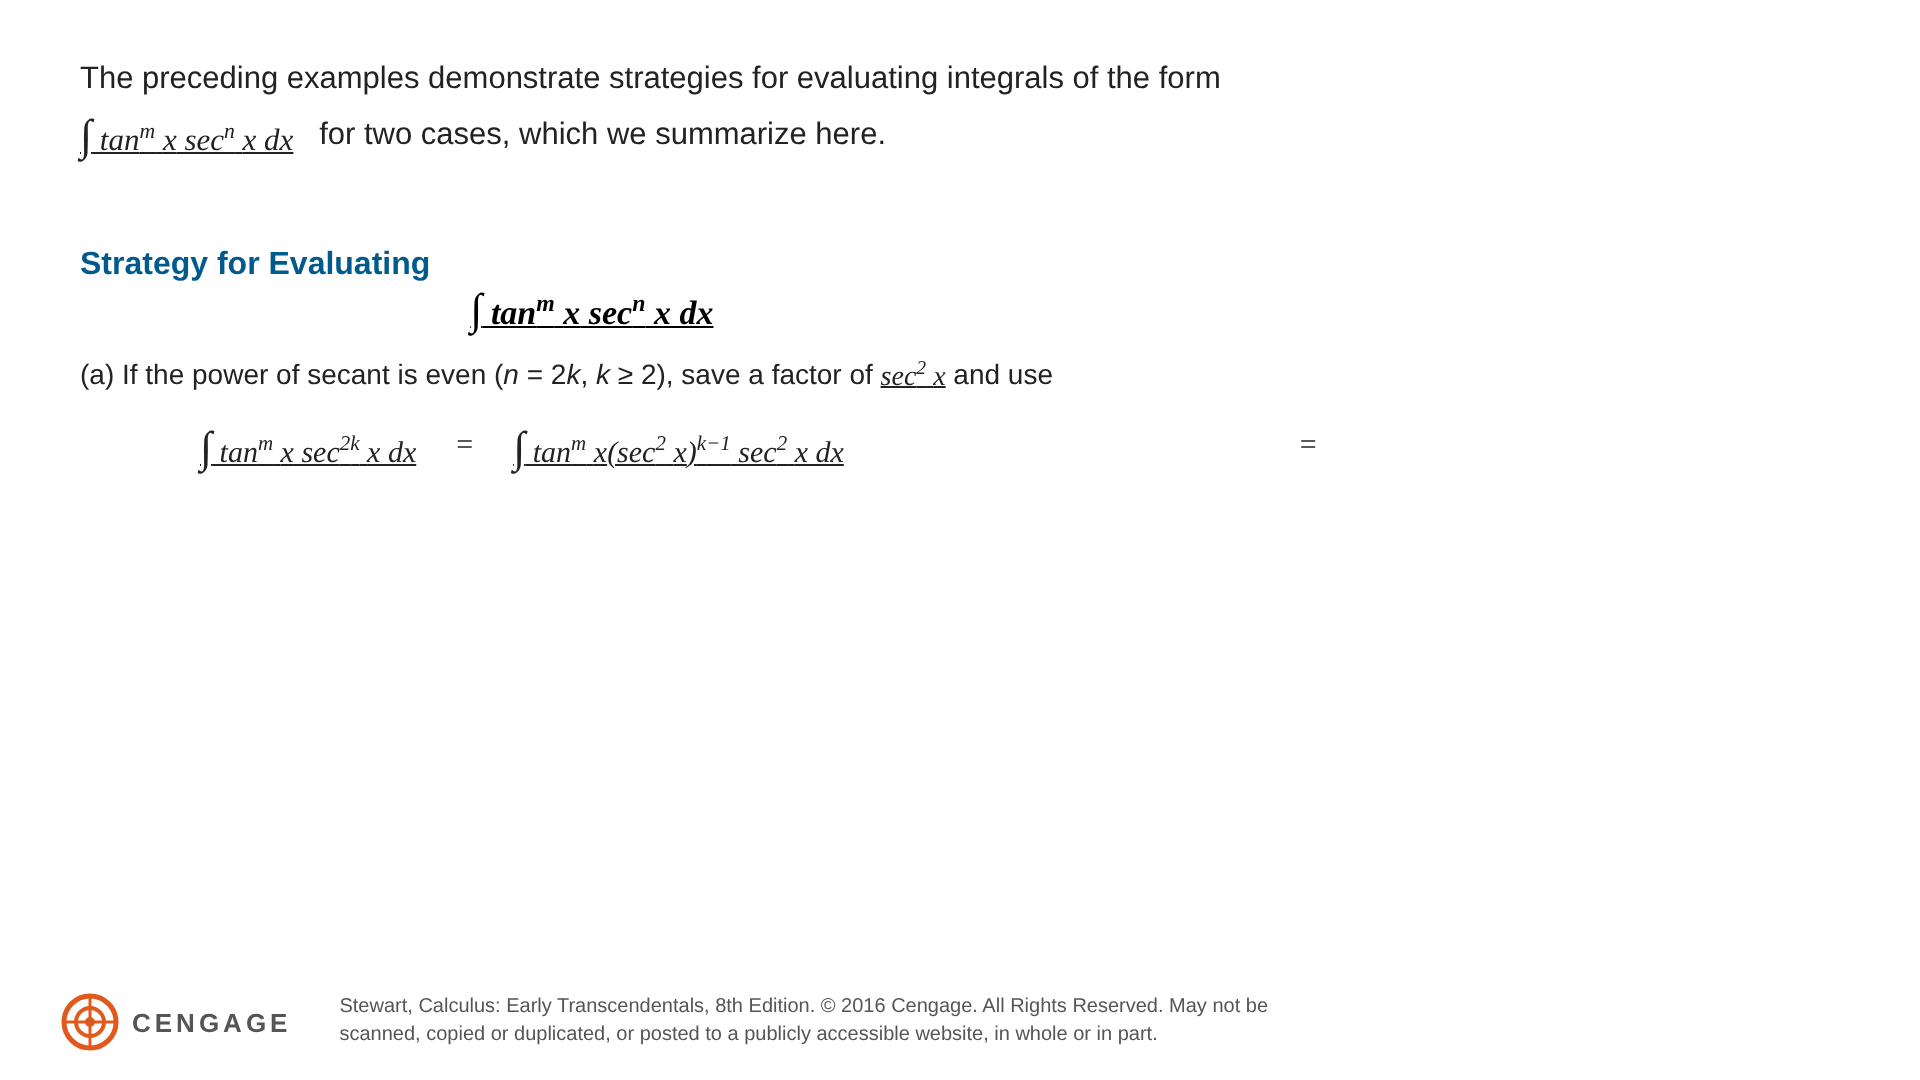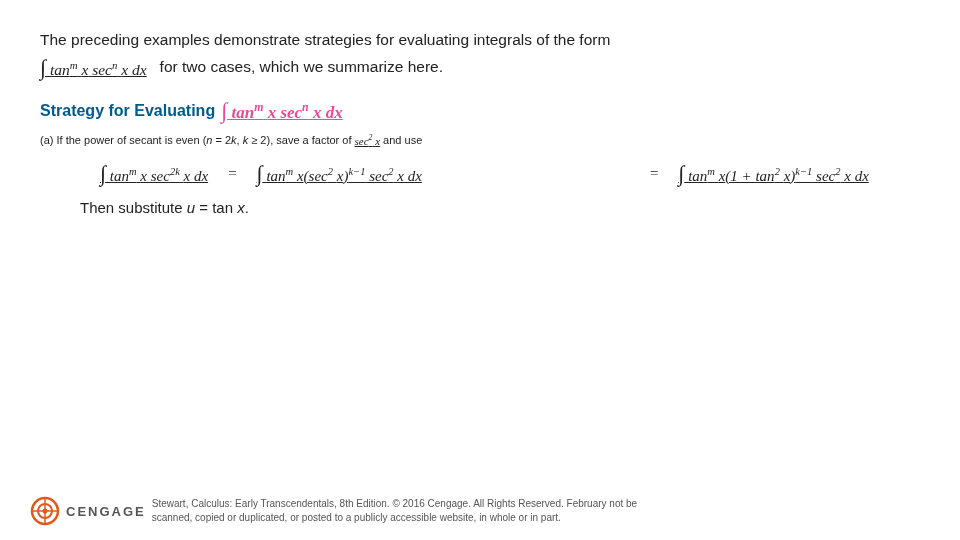--- a/index.html
+++ b/index.html
@@ -42,24 +42,24 @@
       font-family: Arial, sans-serif;
     }
     .strategy-heading {
       font-size: 16px;
       font-weight: bold;
       color: #005a8e;
       margin: 14px 0 8px 0;
       font-family: Arial, sans-serif;
       display: flex;
       align-items: center;
-      gap: 6px;
+      gap: 20px;
     }
     .part-a {
-      font-size: 11px;
+      font-size: 14px;
       line-height: 1.6;
       margin-bottom: 10px;
       font-family: Arial, sans-serif;
     }
     .math-block {
       margin: 8px 0 8px 60px;
       display: flex;
       flex-direction: row;
       gap: 6px;
     }
@@ -76,21 +76,21 @@
       font-family: Arial, sans-serif;
     }
     .footer {
       position: absolute;
       bottom: 14px;
       left: 0;
       right: 0;
       display: flex;
       align-items: center;
       padding: 0 30px;
-      gap: 6px;
+      gap: 24px;
     }
     .cengage-logo {
       display: flex;
       align-items: center;
       gap: 6px;
       flex-shrink: 0;
     }
     .logo-icon {
       width: 30px;
       height: 30px;
@@ -131,21 +131,21 @@
   <div class="intro-text">
     <span>The preceding examples demonstrate strategies for evaluating integrals of the form</span><br>
     <span>
       <span class="math-inline"><span class="integral-symbol">∫</span> tan<sup>m</sup> <i>x</i> sec<sup>n</sup> <i>x dx</i></span>
       &nbsp; for two cases, which we summarize here.
     </span>
   </div>
 
   <div class="strategy-heading">
     <span>Strategy for Evaluating</span>
-    <span class="math-inline bold-math" style="color:#ec4899; font-size:17px;">
+    <span class="math-inline bold-math" style="color:#000000; font-size:17px;margin-top:44px;">
       <span class="integral-symbol">∫</span> tan<sup><b>m</b></sup> <i><b>x</b></i> sec<sup><b>n</b></sup> <i><b>x dx</b></i>
     </span>
   </div>
 
   <div class="part-a">
     <span>
       (a) If the power of secant is even (<i>n</i> = 2<i>k</i>, <i>k</i> ≥ 2), save a factor of
       <span class="math-inline">sec<sup>2</sup> <i>x</i></span> and use
     </span>
     <br>
@@ -159,39 +159,33 @@
       </span>
       <span style="margin-right:8px;">= </span>
       <span class="math-inline">
         <span class="integral-symbol">∫</span> tan<sup><i>m</i></sup> <i>x</i>(sec<sup>2</sup> <i>x</i>)<sup><i>k</i>−1</sup> sec<sup>2</sup> <i>x dx</i>
       </span>
     </div>
 
     <div class="math-row">
       <span style="min-width:210px; display:inline-block;"></span>
       <span style="margin-right:8px;">= </span>
-      <span class="math-inline">
-        <span class="integral-symbol">∫</span> tan<sup><i>m</i></sup> <i>x</i>(1 + tan<sup>2</sup> <i>x</i>)<sup><i>k</i>−1</sup> sec<sup>2</sup> <i>x dx</i>
-      </span>
     </div>
   </div>
 
-  <div class="then-substitute">
-    <span>Then substitute <i>u</i> = tan <i>x</i>.</span>
-  </div>
 
   <div class="footer">
     <div class="cengage-logo">
 
       <svg class="logo-icon" viewBox="0 0 30 30" xmlns="http://www.w3.org/2000/svg">
         <circle cx="15" cy="15" r="13" fill="none" stroke="#e05a1e" stroke-width="2.5"></circle>
         <circle cx="15" cy="15" r="7" fill="none" stroke="#e05a1e" stroke-width="2"></circle>
         <line x1="15" y1="2" x2="15" y2="28" stroke="#e05a1e" stroke-width="1.5"></line>
         <line x1="2" y1="15" x2="28" y2="15" stroke="#e05a1e" stroke-width="1.5"></line>
         <circle cx="15" cy="15" r="2.5" fill="#e05a1e"></circle>
       </svg>
       <span class="cengage-text">CENGAGE</span>
     </div>
-    <div class="footer-text" style="white-space:pre-line;">Stewart, Calculus: Early Transcendentals, 8th Edition. © 2016 Cengage. All Rights Reserved. February not be
+    <div class="footer-text" style="white-space:pre-line;">Stewart, Calculus: Early Transcendentals, 8th Edition. © 2016 Cengage. All Rights Reserved. May not be
 scanned, copied or duplicated, or posted to a publicly accessible website, in whole or in part.</div>
   </div>
 
 </div>
 
 </body></html>

